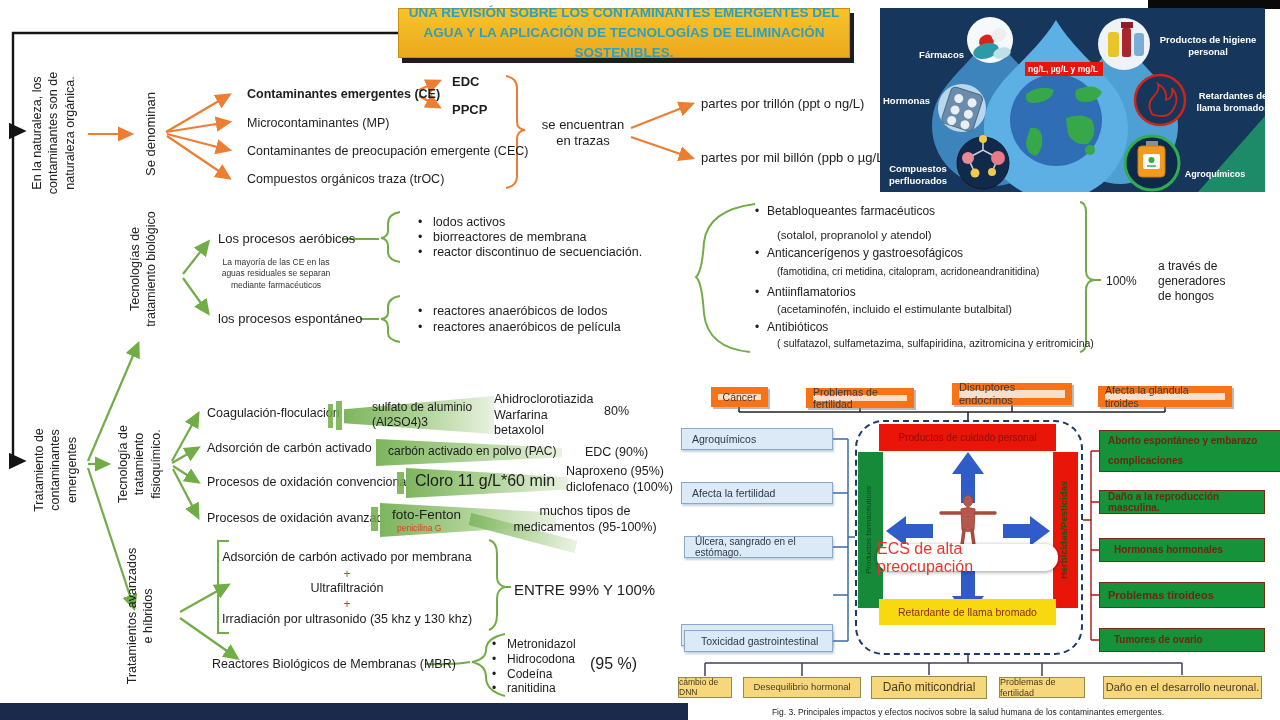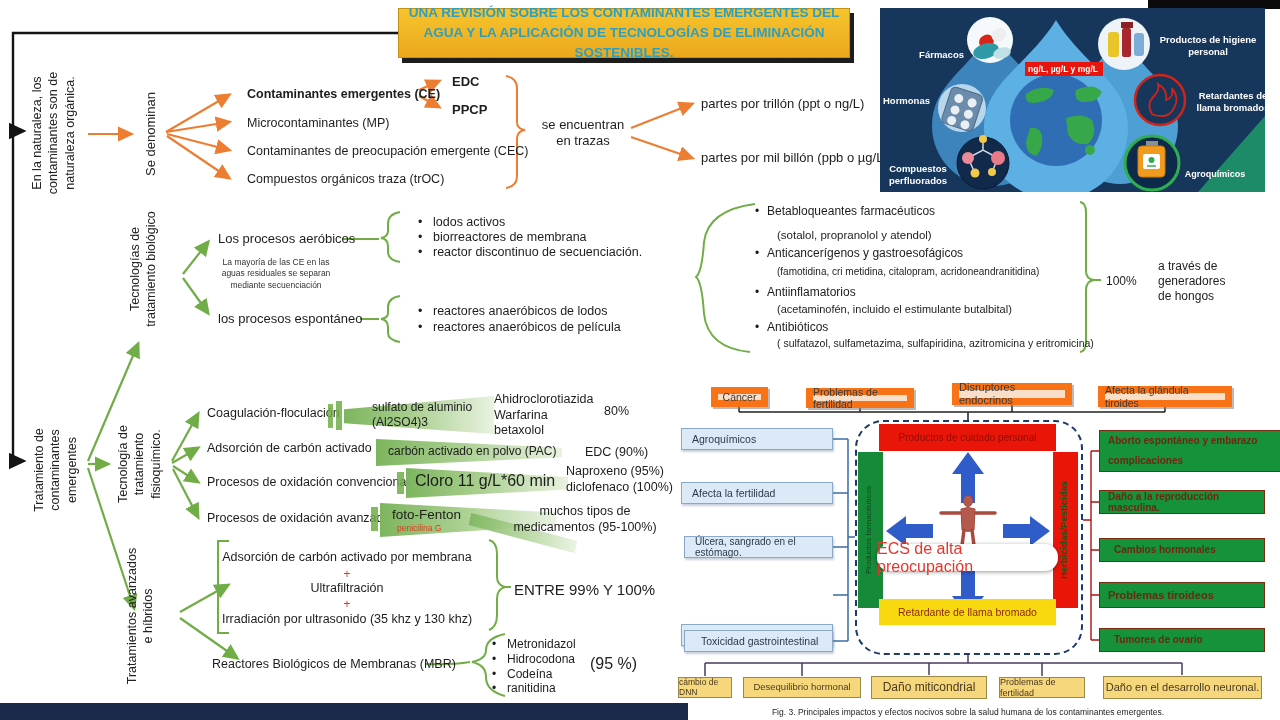--- a/index.html
+++ b/index.html
@@ -236,21 +236,21 @@
   <div class="ig-label rgt" style="left:902px;top:33px;width:62px;margin-top:16px;">Fármacos</div>
   <div class="ig-label" style="left:883px;top:95px;width:50px;">Hormonas</div>
   <div class="ig-label ctr" style="left:884px;top:163px;width:68px;">Compuestos perfluorados</div>
   <div class="ig-label ctr" style="left:1156px;top:34px;width:104px;">Productos de higiene personal</div>
   <div class="ig-label ctr" style="left:1192px;top:90px;width:82px;">Retardantes de llama bromados</div>
   <div class="ig-label ctr" style="left:1182px;top:169px;width:66px;font-size:9px;">Agroquímicos</div>
   <div class="ig-label ctr" style="left:1026px;top:64px;width:74px;font-size:8.5px;">ng/L, µg/L y mg/L</div>
 
   <div class="vlabel" style="left:89px;top:243px;width:128px;height:52px;">Tecnologías de tratamiento biológico</div>
   <div class="t t13" style="left:218px;top:231px;">Los procesos aeróbicos</div>
-  <div class="abs small-note" style="left:210px;top:257px;width:132px;">La mayoría de las CE en las aguas residuales se separan mediante secuenciación</div>
+  <div class="abs small-note" style="left:210px;top:257px;width:132px;">La mayoría de las CE en las aguas residuales se separan mediante farmacéuticos</div>
   <div class="t t13" style="left:218px;top:311px;">los procesos espontáneo</div>
 
   <div class="li" style="left:418px;top:215px;">lodos activos</div>
   <div class="li" style="left:418px;top:230px;">biorreactores de membrana</div>
   <div class="li" style="left:418px;top:245px;">reactor discontinuo de secuenciación.</div>
   <div class="li" style="left:418px;top:304px;">reactores anaeróbicos de lodos</div>
   <div class="li" style="left:418px;top:320px;">reactores anaeróbicos de película</div>
 
   <div class="li li2" style="left:755px;top:204px;font-size:12px;">Betabloqueantes farmacéuticos</div>
   <div class="t" style="left:777px;top:228px;font-size:11.5px;">(sotalol, propranolol y atendol)</div>
@@ -324,21 +324,21 @@
   <div class="f3 f3-top" style="left:1098px;top:386px;width:134px;height:21px;">Afecta la glándula tiroides</div>
 
   <div class="f3 f3-left" style="left:681px;top:428px;width:152px;height:22px;">Agroquímicos</div>
   <div class="f3 f3-left" style="left:681px;top:482px;width:152px;height:22px;">Afecta la fertilidad</div>
   <div class="f3 f3-left" style="left:684px;top:536px;width:149px;height:22px;font-size:10px;">Úlcera, sangrado en el estómago.</div>
   <div class="f3 f3-left" style="left:681px;top:584px;width:152px;height:22px;margin-top:40px;">Afecta las lactancias</div>
   <div class="f3 f3-left" style="left:684px;top:630px;width:149px;height:22px;padding-left:16px;">Toxicidad gastrointestinal</div>
 
   <div class="f3 f3-right" style="left:1099px;top:430px;width:198px;height:42px;line-height:2;">Aborto espontáneo y embarazo complicaciones</div>
   <div class="f3 f3-right" style="left:1099px;top:490px;width:166px;height:24px;">Daño a la reproducción masculina.</div>
-  <div class="f3 f3-right" style="left:1099px;top:538px;width:166px;height:24px;padding-left:14px;">Cambios hormonales</div>
+  <div class="f3 f3-right" style="left:1099px;top:538px;width:166px;height:24px;padding-left:14px;">Hormonas hormonales</div>
   <div class="f3 f3-right" style="left:1099px;top:582px;width:166px;height:26px;font-size:11px;">Problemas tiroideos</div>
   <div class="f3 f3-right" style="left:1099px;top:628px;width:166px;height:24px;padding-left:14px;">Tumores de ovario</div>
 
   <div class="f3 f3-bottom" style="left:678px;top:677px;width:54px;height:21px;font-size:8.5px;">cámbio de DNN</div>
   <div class="f3 f3-bottom" style="left:743px;top:677px;width:118px;height:21px;">Desequilibrio hormonal</div>
   <div class="f3 f3-bottom" style="left:871px;top:676px;width:116px;height:23px;font-size:12px;">Daño miticondrial</div>
   <div class="f3 f3-bottom" style="left:999px;top:677px;width:86px;height:21px;font-size:9px;">Problemas de fertilidad</div>
   <div class="f3 f3-bottom" style="left:1103px;top:676px;width:159px;height:23px;font-size:11px;">Daño en el desarrollo neuronal.</div>
 
   <div class="dash-box"></div>

